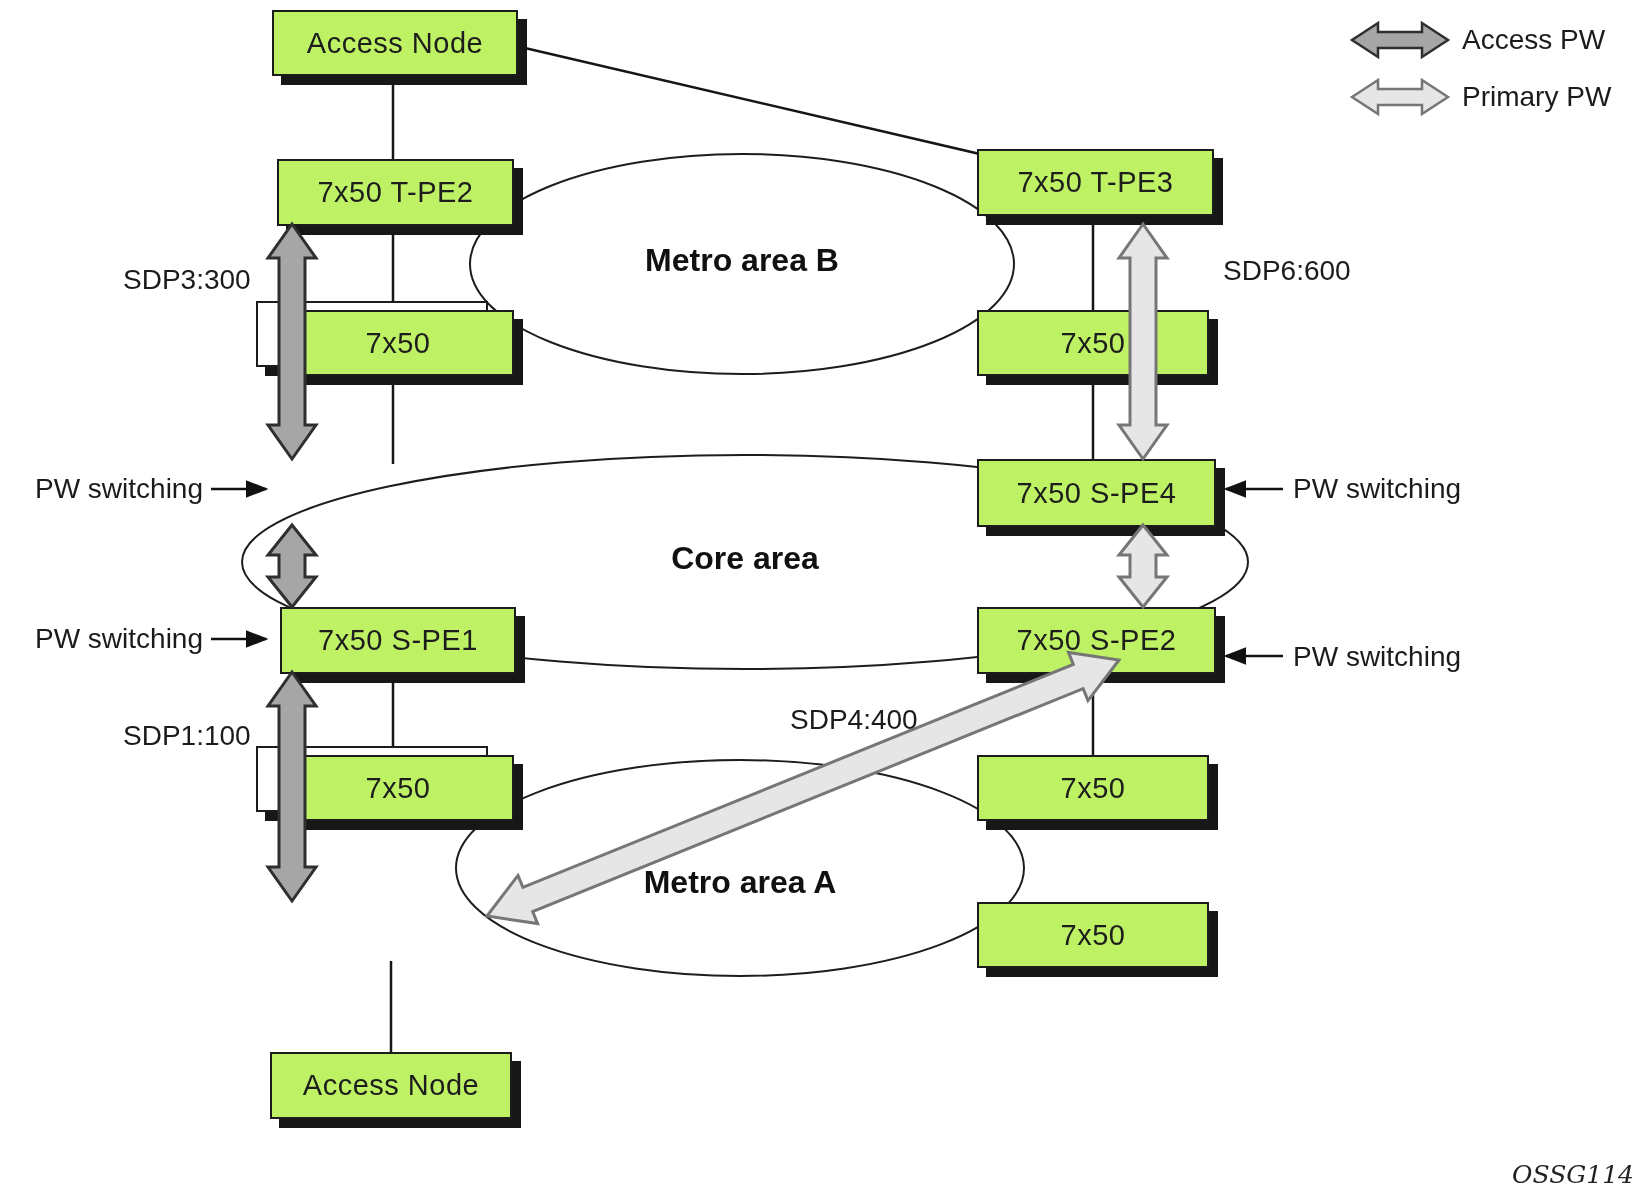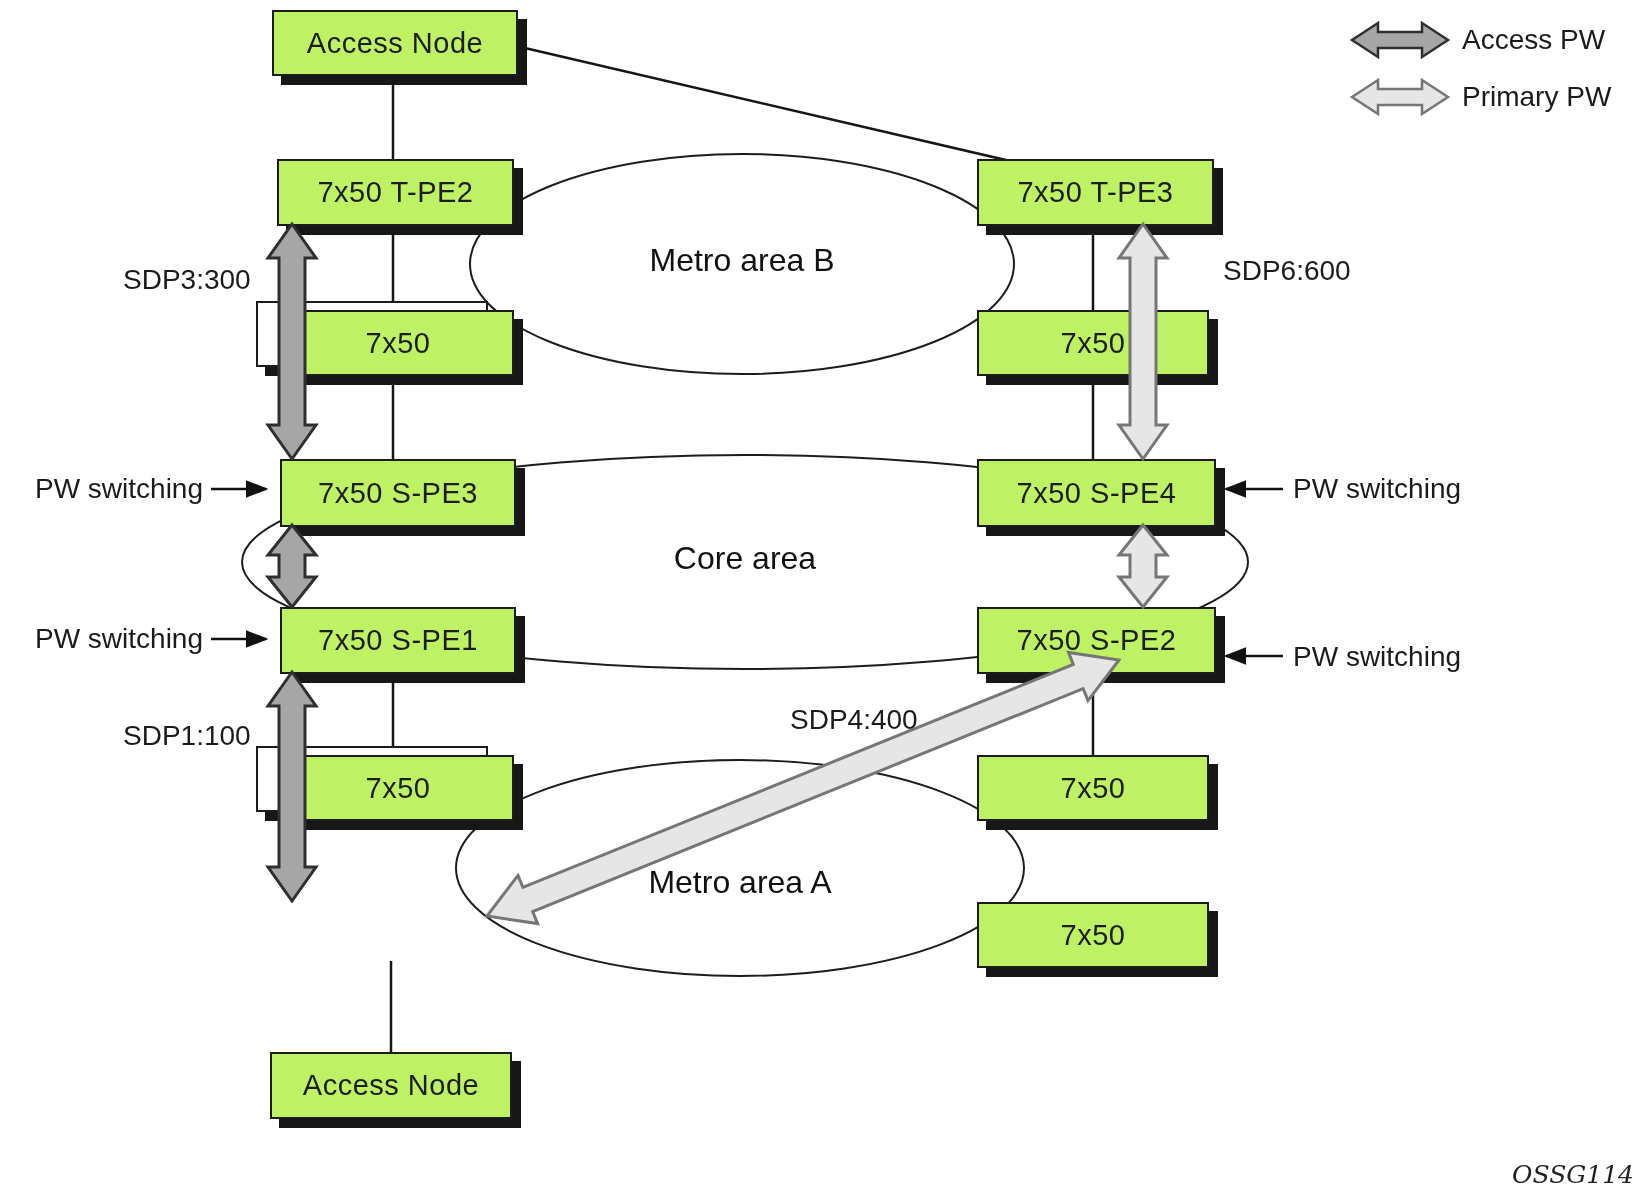--- a/index.html
+++ b/index.html
@@ -15,21 +15,21 @@
     position:absolute; background:#ffffff; border:2px solid #1c1c1c;
     box-shadow:9px 9px 0 0 #171717; z-index:2;
   }
   .node {
     position:absolute; background:#bef264; border:2px solid #1c1c1c;
     box-shadow:9px 9px 0 0 #171717; display:flex; align-items:center; justify-content:center;
     font-size:29px; color:#1d1d1d; z-index:3; letter-spacing:0.5px;
   }
   .lbl { position:absolute; font-size:28px; color:#1b1b1b; z-index:5; white-space:nowrap; }
   .lbl-right { text-align:right; width:200px; }
-  .area-lbl { position:absolute; font-size:32px; color:#111; z-index:5; width:400px; text-align:center; white-space:nowrap; }
+  .area-lbl { position:absolute; font-size:32px; color:#111; z-index:5; width:400px; text-align:center; white-space:nowrap;font-weight:bold; }
   .legend-lbl { position:absolute; font-size:28px; color:#1b1b1b; z-index:5; white-space:nowrap; }
   .watermark { position:absolute; font-family:"DejaVu Serif","Liberation Serif",serif; font-style:italic; font-size:25px; color:#222; z-index:5; }
 </style>
 </head>
 <body>
 
 <div id="canvas">
 
   <svg id="bg-layer" class="layer" width="1641" height="1201" viewBox="0 0 1641 1201">
     <ellipse cx="742" cy="264" rx="272" ry="110" fill="none" stroke="#1d1d1d" stroke-width="2"></ellipse>
@@ -49,31 +49,28 @@
 
   <div class="companion" style="left:256px; top:301px; width:228px; height:62px;"></div>
   <div class="companion" style="left:256px; top:746px; width:228px; height:62px;"></div>
 
   <div class="node" style="left:272px; top:10px;  width:242px; height:62px;">
     <span>Access Node</span>
   </div>
   <div class="node" style="left:277px; top:159px; width:233px; height:63px;">
     <span>7x50 T-PE2</span>
   </div>
-  <div class="node" style="left:977px; top:159px; width:233px; height:63px;">
+  <div class="node" style="left:977px; top:149px; width:233px; height:63px;">
     <span>7x50 T-PE3</span>
   </div>
   <div class="node" style="left:282px; top:310px; width:228px; height:62px;">
     <span>7x50</span>
   </div>
   <div class="node" style="left:977px; top:310px; width:228px; height:62px;">
     <span>7x50</span>
-  </div>
-  <div class="node" style="left:280px; top:459px; width:232px; height:64px;">
-    <span>7x50 S-PE3</span>
   </div>
   <div class="node" style="left:977px; top:459px; width:235px; height:64px;">
     <span>7x50 S-PE4</span>
   </div>
   <div class="node" style="left:280px; top:607px; width:232px; height:63px;">
     <span>7x50 S-PE1</span>
   </div>
   <div class="node" style="left:977px; top:607px; width:235px; height:63px;">
     <span>7x50 S-PE2</span>
   </div>

